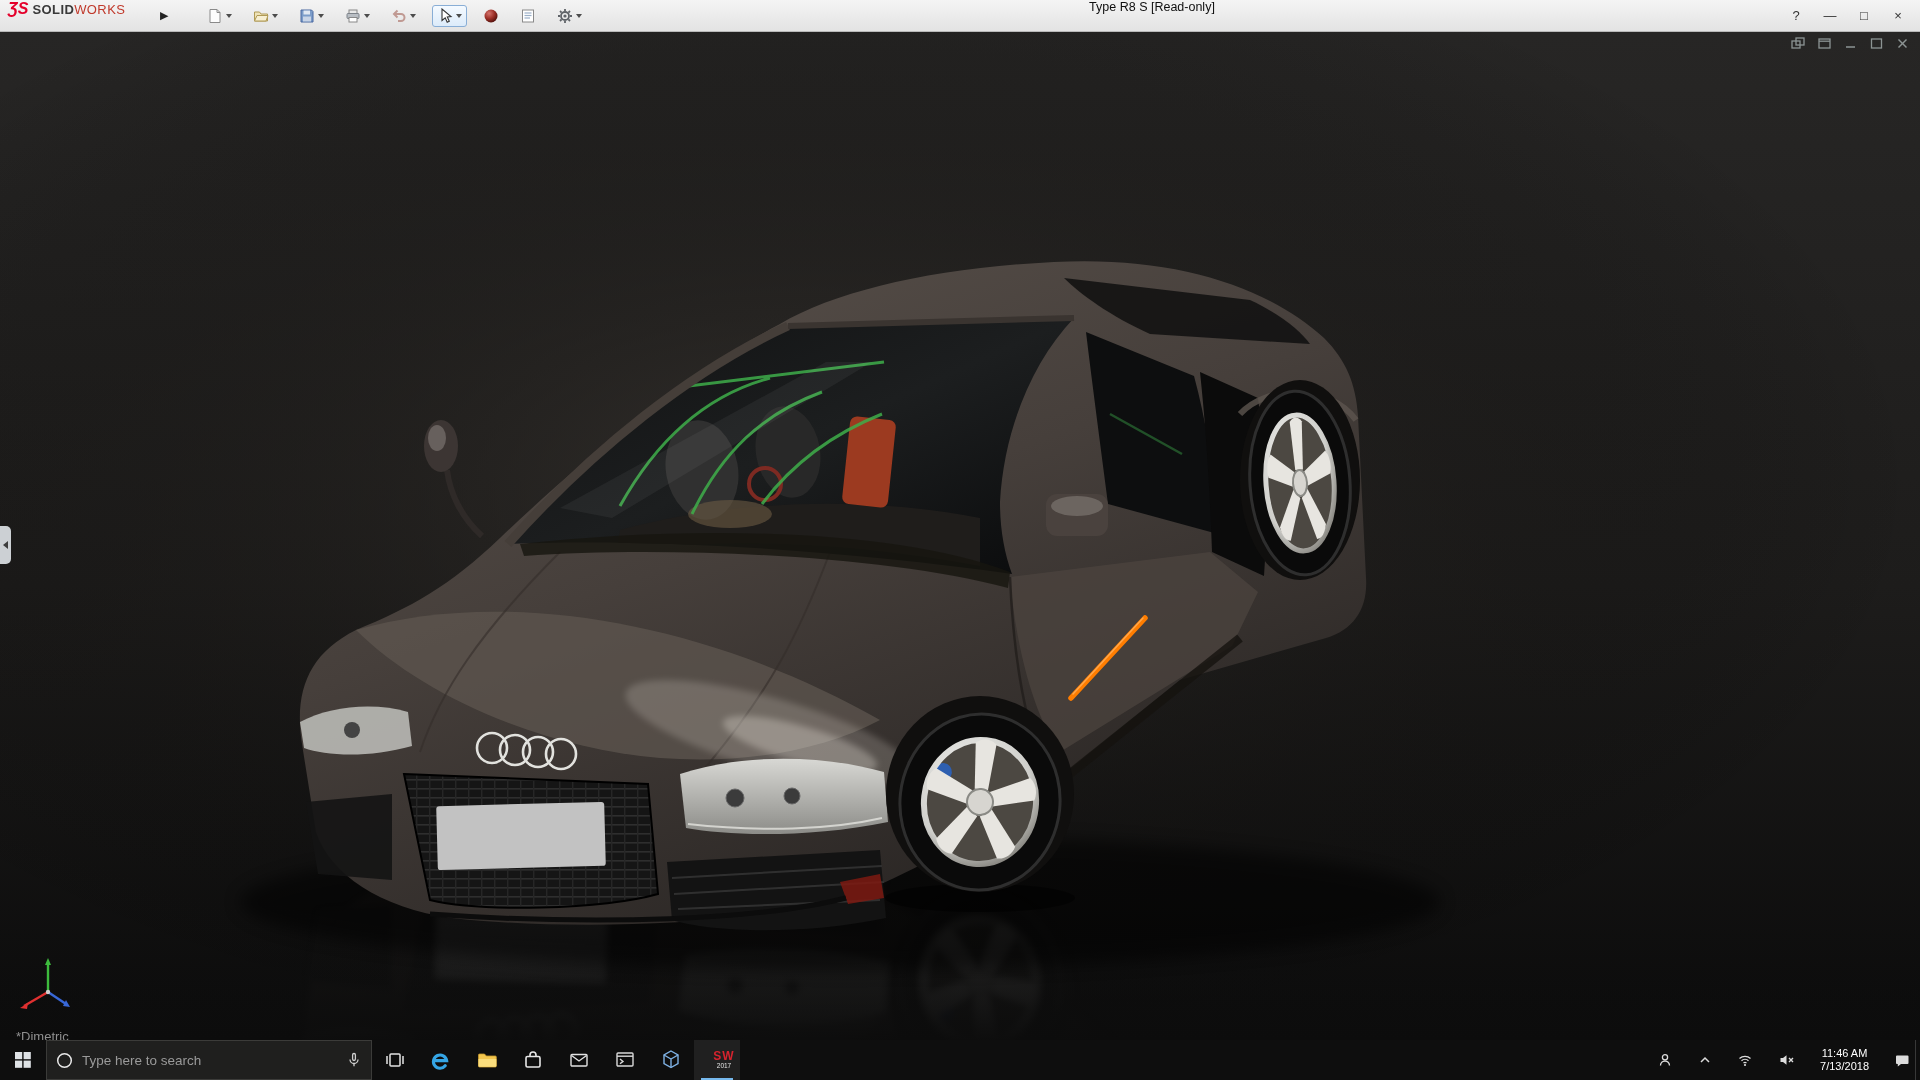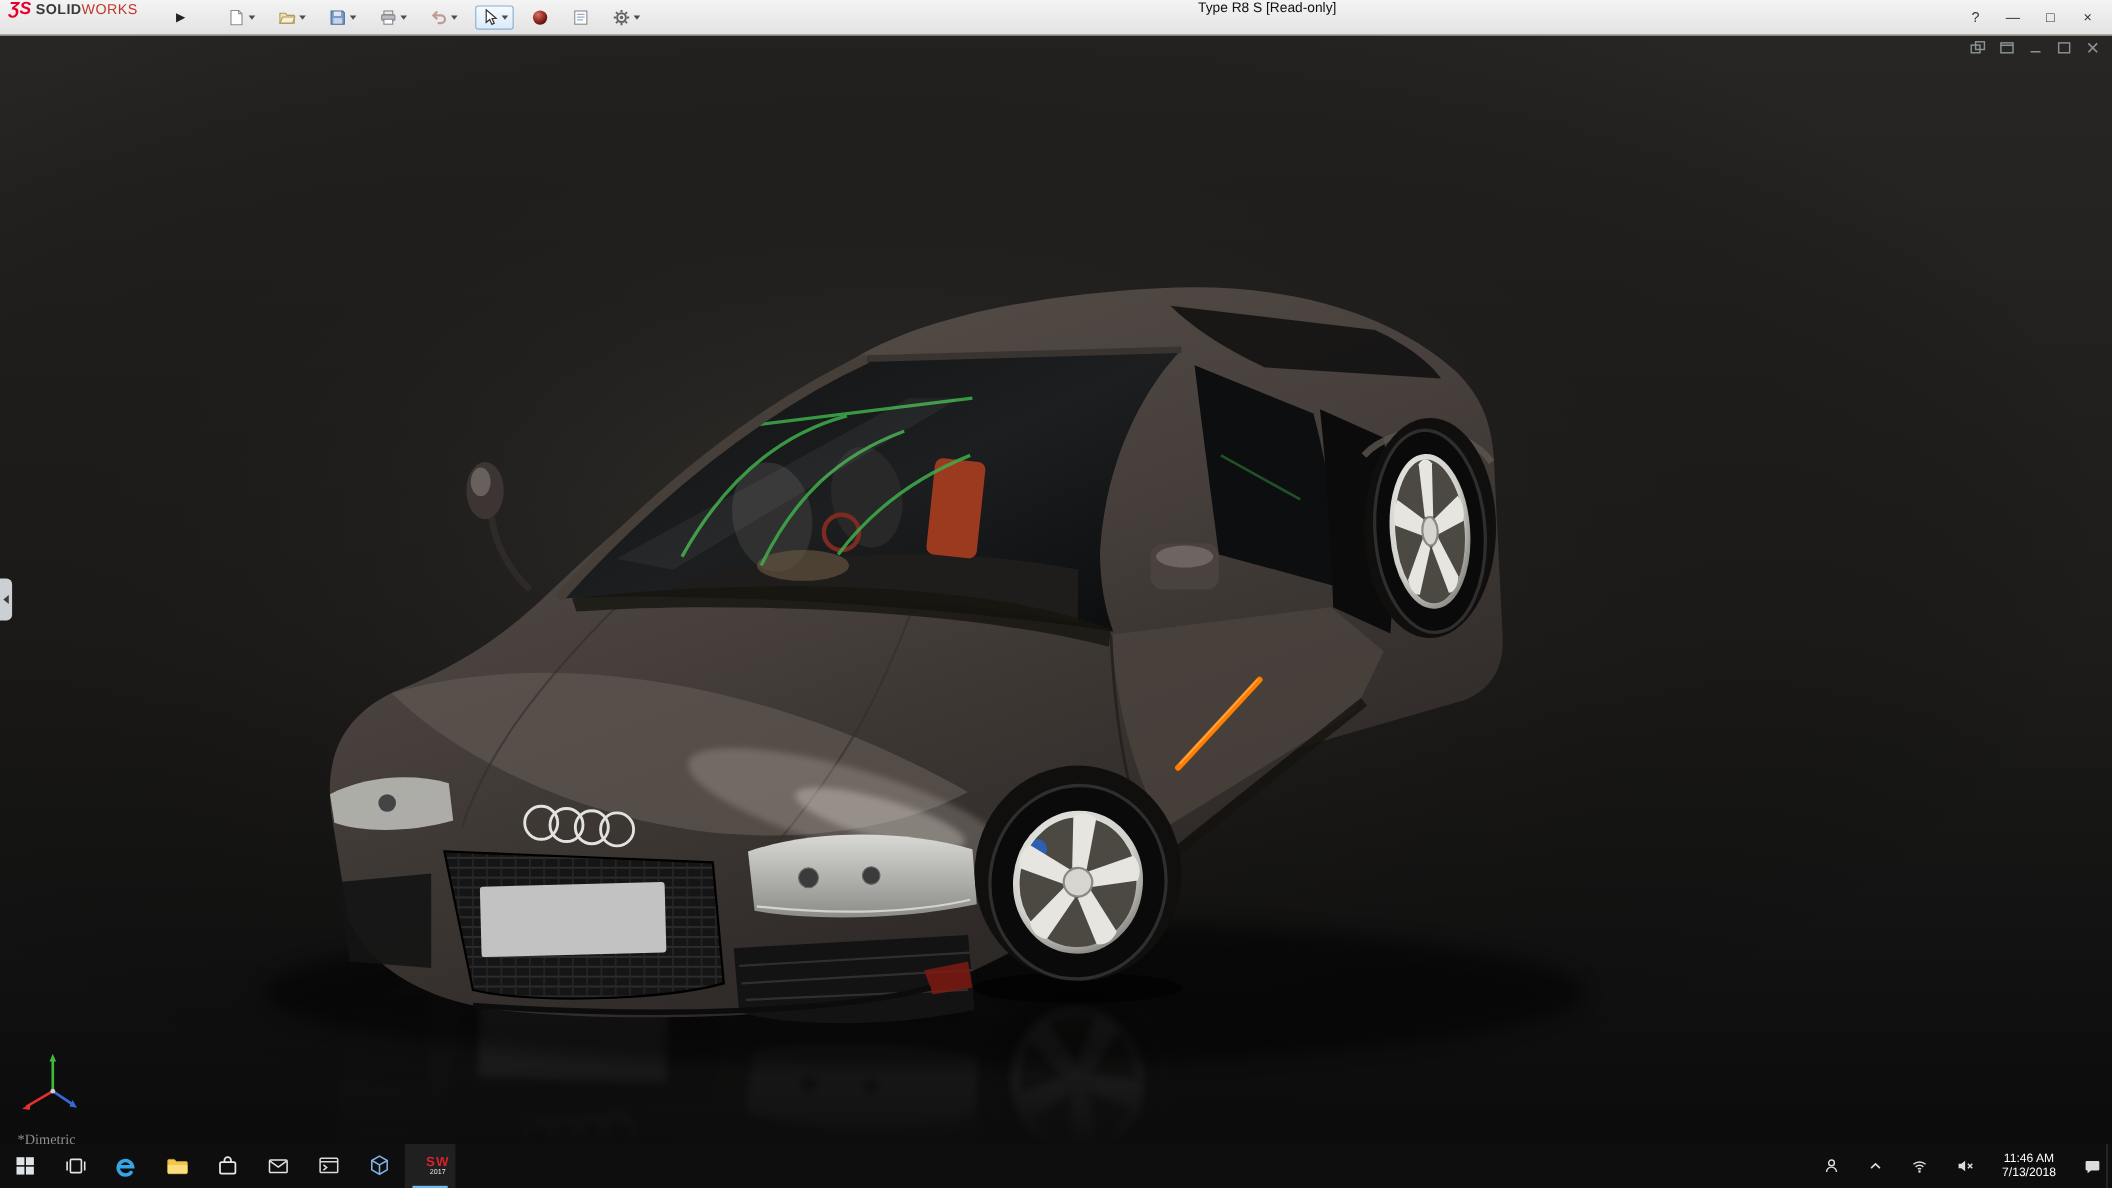--- a/index.html
+++ b/index.html
@@ -22,21 +22,21 @@
   .tb-group.active { border:1px solid #89aed6; background:linear-gradient(#f5faff,#dcebfa); }
   .caret { width:0; height:0; border-left:3.5px solid transparent; border-right:3.5px solid transparent; border-top:4px solid #4c4c4c; }
   .win-title { position:absolute; left:60%; transform:translateX(-50%);
     font-size:12.5px; color:#101010; white-space:nowrap; }
   .win-controls { margin-left:auto; display:flex; align-items:center; gap:6px; }
   .tb-win { width:28px; height:24px; background:none; border:none; font-size:13px;
     color:#333; text-align:center; cursor:pointer; line-height:24px; }
 
   
   .viewport { position:absolute; top:32px; left:0; right:0; bottom:40px;
-    background:#fef9c3; overflow:hidden;font-family:Liberation Serif, serif; }
+    background:#0f172a; overflow:hidden; }
   .scene { position:absolute; inset:0; width:100%; height:100%; display:block; }
   .vp-controls { position:absolute; top:5px; right:10px; display:flex; gap:11px; opacity:.9; }
   .vp-btn { background:none; border:none; padding:0; cursor:pointer; line-height:0; }
   .panel-tab { position:absolute; left:0; top:494px; width:11px; height:38px;
     background:#ccd0d4; border-radius:0 5px 5px 0; display:flex; align-items:center;
     justify-content:center; cursor:pointer; }
   .panel-tab .tri { width:0; height:0; border-top:4px solid transparent;
     border-bottom:4px solid transparent; border-right:5px solid #3c3c3c; }
   .triad { position:absolute; left:16px; top:920px; }
   .view-label { position:absolute; left:16px; bottom:-4px; color:#8f8f8f; font-size:13px; }
@@ -407,20 +407,31 @@
   <footer class="taskbar">
     <button class="tb-btn">
       <svg width="24" height="24" viewBox="0 0 24 24" fill="#dfe3e6">
         <rect x="4" y="4" width="7.2" height="7.2"></rect>
           <rect x="12.6" y="4" width="7.2" height="7.2"></rect>
         <rect x="4" y="12.6" width="7.2" height="7.2"></rect>
           <rect x="12.6" y="12.6" width="7.2" height="7.2"></rect>
       </svg>
     </button>
 
+    <div class="tb-search">
+      <svg width="17" height="17" viewBox="0 0 17 17">
+          <circle cx="8.5" cy="8.5" r="6.8" fill="none" stroke="#e8e8e8" stroke-width="1.5"></circle>
+        </svg>
+      <input type="text" placeholder="Type here to search" style="">
+      <svg width="16" height="16" viewBox="0 0 16 16">
+          <rect x="6.6" y="1.5" width="2.8" height="7" rx="1.4" fill="none" stroke="#cfcfcf" stroke-width="1.3"></rect>
+          <path d="M4,7.5 a4,4 0 0 0 8,0" fill="none" stroke="#cfcfcf" stroke-width="1.3"></path>
+          <line x1="8" y1="11.5" x2="8" y2="14.2" stroke="#cfcfcf" stroke-width="1.3"></line>
+        </svg>
+    </div>
 
     <button class="tb-btn">
       <svg width="24" height="24" viewBox="0 0 24 24" fill="none" stroke="#e3e3e3" stroke-width="1.5">
           <rect x="7" y="6" width="10" height="12" rx="1"></rect>
           <path d="M4,8 v8 M20,8 v8"></path>
         </svg>
     </button>
     <button class="tb-btn">
       <svg width="24" height="24" viewBox="0 0 24 24">
           <path d="M5.8,12.6 H17.6 A6.6,6.6 0 1 0 16.2,17.8" fill="none" stroke="#35a5e5" stroke-width="3.2" stroke-linecap="round"></path>

